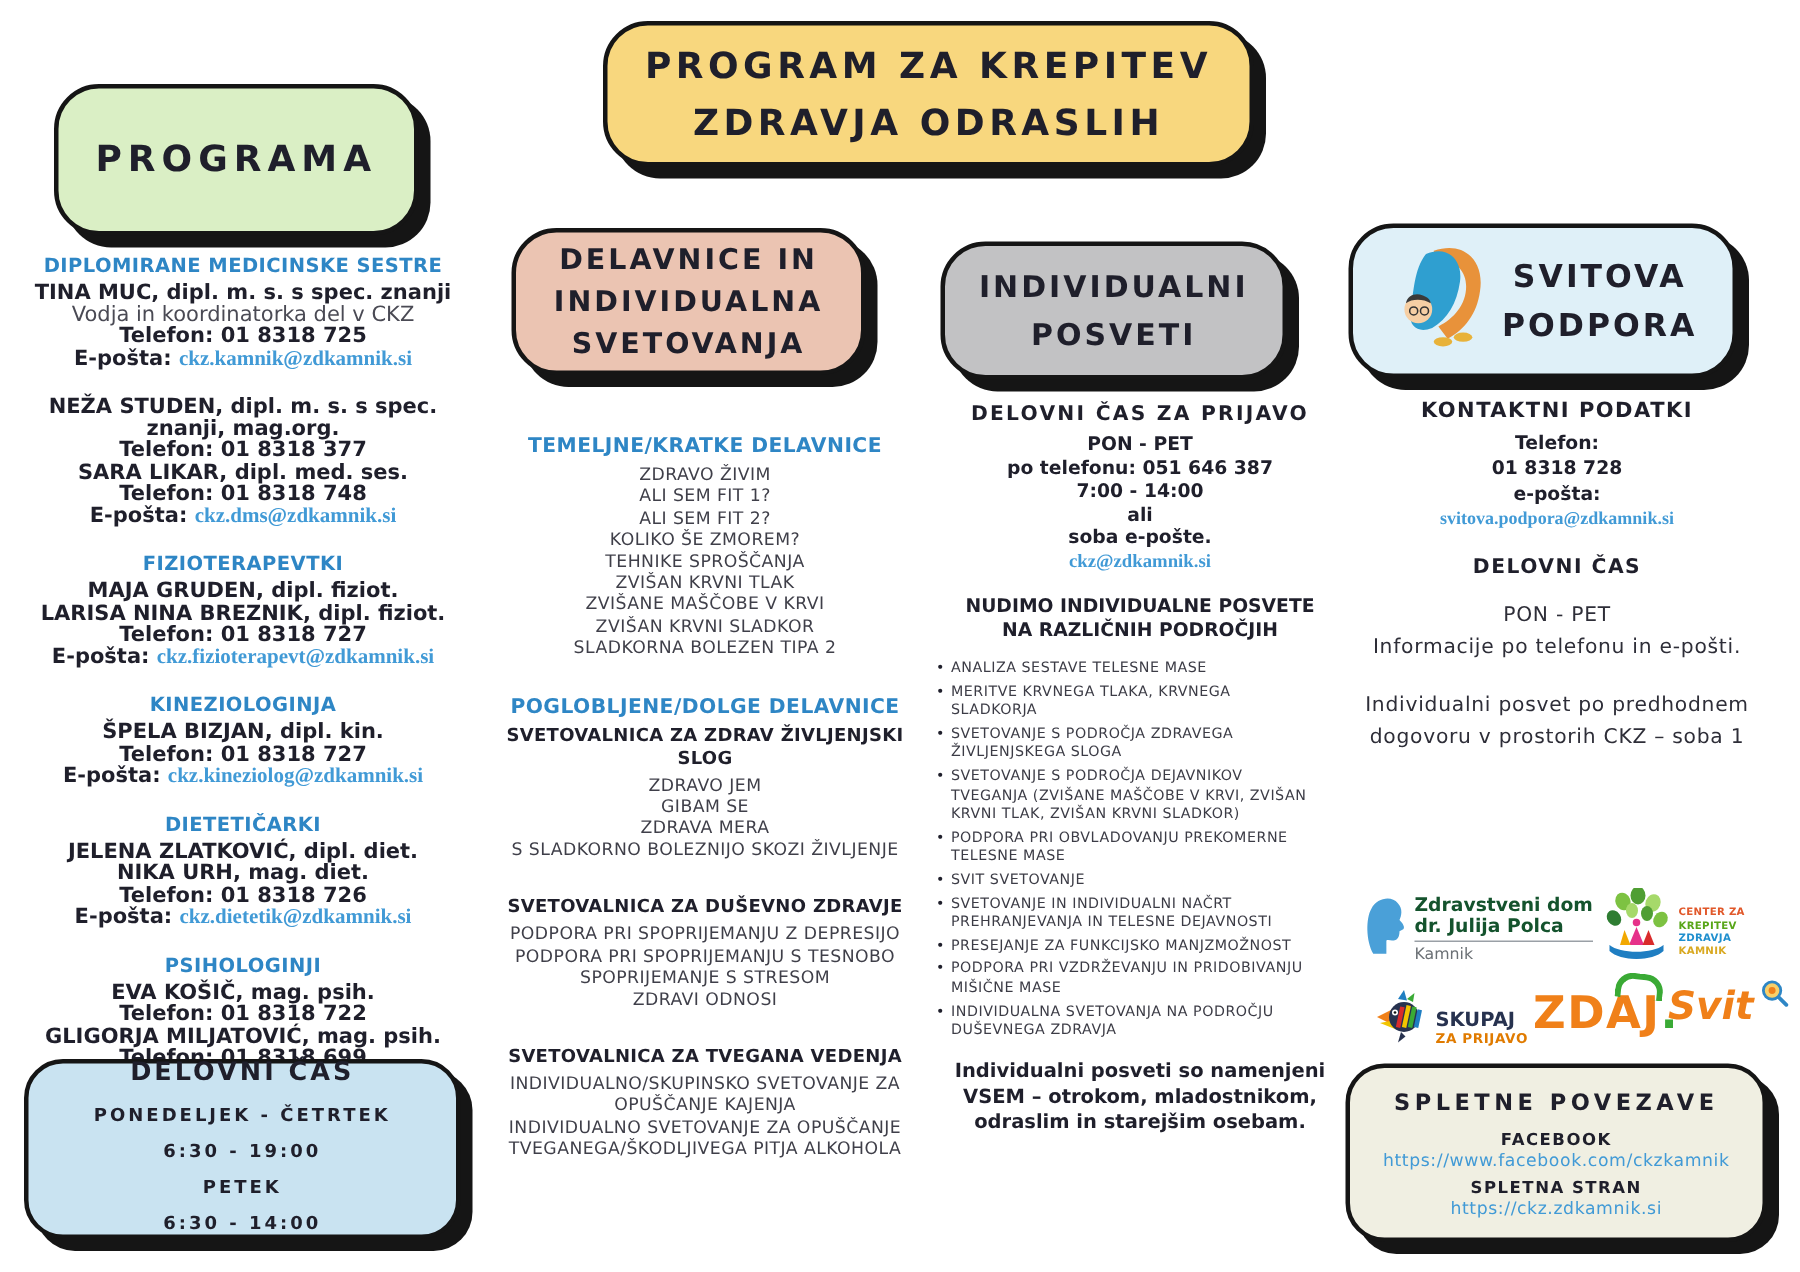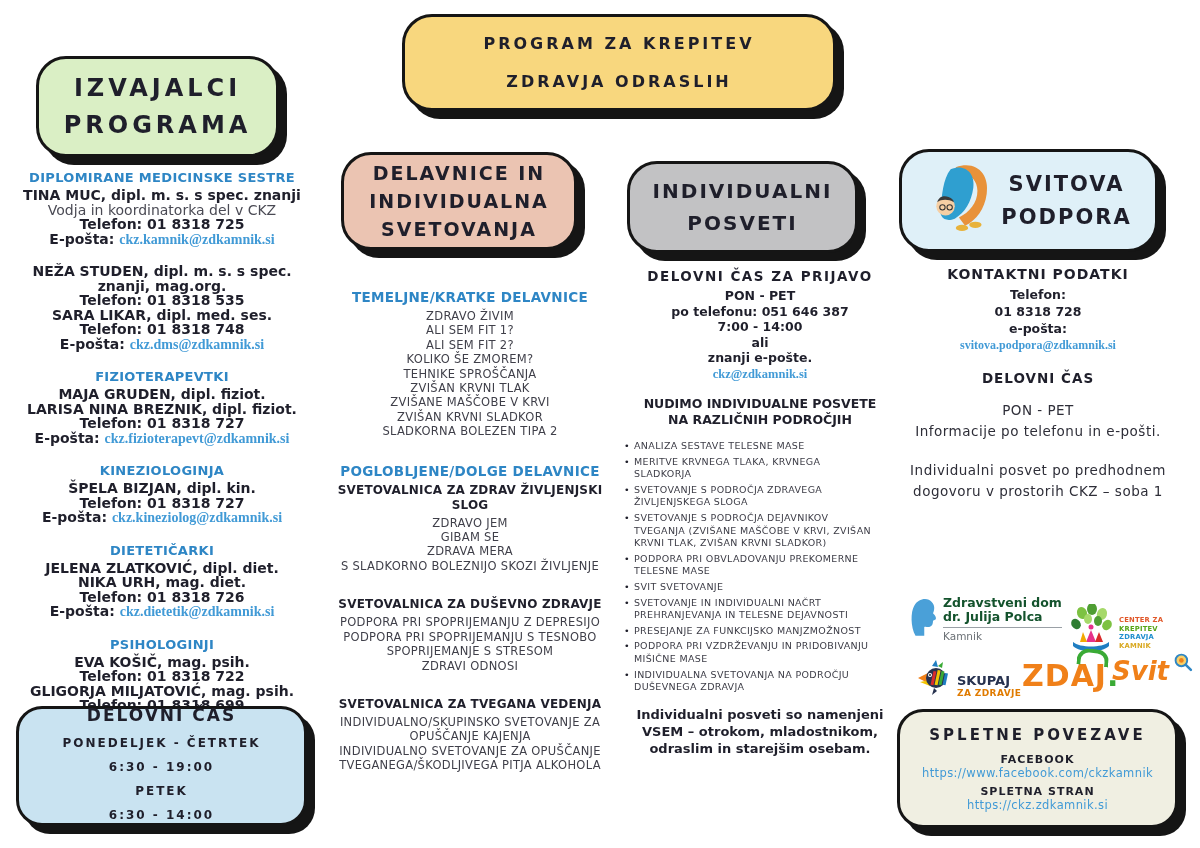--- a/index.html
+++ b/index.html
@@ -8,21 +8,21 @@
     font-family:"DejaVu Sans","Liberation Sans",sans-serif;color:#1f1f2b;
   }
   
   .bubble{
     position:absolute;border:3px solid #151515;border-radius:30px;
     box-shadow:8px 8px 0 0 #151515;box-sizing:border-box;
     display:flex;flex-direction:column;align-items:center;justify-content:center;
     text-align:center;font-weight:700;
   }
   .title-box{left:402px;top:14px;width:434px;height:97px;background:#f8d77e;
-    font-size:16px;letter-spacing:3px;line-height:38px;}
+    font-size:24px;letter-spacing:3px;line-height:38px;}
   .c1-head{left:36px;top:56px;width:243px;height:101px;background:#daefc5;
     font-size:24px;letter-spacing:4px;line-height:37px;}
   .c2-head{left:341px;top:152px;width:236px;height:98px;background:#ebc4b2;
     font-size:19px;letter-spacing:2px;line-height:28px;}
   .c3-head{left:627px;top:161px;width:231px;height:92px;background:#c2c2c4;
     font-size:20px;letter-spacing:2px;line-height:32px;}
   .c4-head{left:899px;top:149px;width:259px;height:103px;background:#dff0f8;
     flex-direction:row;gap:8px;font-size:21px;letter-spacing:2px;line-height:33px;padding-left:6px;}
   .c1-hours{left:16px;top:706px;width:291px;height:120px;background:#c9e3f1;border-radius:26px;}
   .c4-links{left:897px;top:709px;width:281px;height:119px;background:#f0efe2;border-radius:26px;}
@@ -69,21 +69,21 @@
   .links-title{font-size:15px;font-weight:700;letter-spacing:3px;margin-bottom:4px;}
   .link-label{font-size:11px;font-weight:700;letter-spacing:1px;margin-top:5px;}
   .link-url{font-size:11.5px;font-weight:400;letter-spacing:.4px;color:#419ad6;cursor:pointer;}
   
   .logos{position:absolute;left:900px;top:592px;width:290px;height:112px;}
   .logo{position:absolute;display:flex;align-items:center;gap:5px;}
   .logo-zd{left:8px;top:4px;}
   .zd-l1{font-size:12.5px;font-weight:700;color:#14532d;line-height:14px;text-align:left;}
   .zd-rule{height:1px;background:#9aa0a6;margin:3px 0 2px;}
   .zd-city{font-size:10.5px;color:#6b7075;text-align:left;}
-  .logo-ckz{left:168px;top:12px;}
+  .logo-ckz{left:168px;top:0;}
   .ckz-text div{font-size:6.8px;font-weight:700;line-height:8.5px;text-align:left;letter-spacing:.2px;}
   .ckz1{color:#e1582a;} .ckz2{color:#58a618;} .ckz3{color:#1f8fce;} .ckz4{color:#d9a922;}
   .logo-skupaj{left:16px;top:66px;}
   .sk1{font-size:13px;font-weight:800;color:#27324f;line-height:14px;text-align:left;margin-top:14px;}
   .sk2{font-size:9px;font-weight:700;color:#e07b00;letter-spacing:.4px;text-align:left;}
   .logo-zdaj{left:122px;top:66px;}
   .zdaj-wrap{position:relative;font-size:30px;font-weight:800;color:#f08019;letter-spacing:1px;}
   .zdaj-dot{color:#3aaa35;}
   .zdaj-arc{position:absolute;left:55px;top:-9px;width:24px;height:13px;
     border:4px solid #3aaa35;border-bottom:none;border-radius:12px 12px 0 0;transform:rotate(6deg);}
@@ -95,34 +95,33 @@
 <body>
 
 <div class="poster">
 
   <div class="bubble title-box">
     <div>PROGRAM ZA KREPITEV</div>
     <div>ZDRAVJA ODRASLIH</div>
   </div>
 
   <div class="bubble c1-head">
-    <div>IZVAJALCI</div>
     <div>PROGRAMA</div>
   </div>
   <div class="col c1-body">
       <div class="staff-sec">
         <div class="sec-heading">DIPLOMIRANE MEDICINSKE SESTRE</div>
         <div class="line"><span class="seg-b">TINA MUC, dipl. m. s. s spec. znanji</span></div>
         <div class="line"><span class="seg-r">Vodja in koordinatorka del v CKZ</span></div>
         <div class="line"><span class="seg-b">Telefon: 01 8318 725</span></div>
         <div class="line"><span class="seg-b">E-pošta: </span><span class="seg-l">ckz.kamnik@zdkamnik.si</span></div>
       </div>
       <div class="staff-sec">
         <div class="line"><span class="seg-b">NEŽA STUDEN, dipl. m. s. s spec. znanji, mag.org.</span></div>
-        <div class="line"><span class="seg-b">Telefon: 01 8318 535</span></div>
+        <div class="line"><span class="seg-b">Telefon: 01 8318 377</span></div>
         <div class="line"><span class="seg-b">SARA LIKAR, dipl. med. ses.</span></div>
         <div class="line"><span class="seg-b">Telefon: 01 8318 748</span></div>
         <div class="line"><span class="seg-b">E-pošta: </span><span class="seg-l">ckz.dms@zdkamnik.si</span></div>
       </div>
       <div class="staff-sec">
         <div class="sec-heading">FIZIOTERAPEVTKI</div>
         <div class="line"><span class="seg-b">MAJA GRUDEN, dipl. fiziot.</span></div>
         <div class="line"><span class="seg-b">LARISA NINA BREZNIK, dipl. fiziot.</span></div>
         <div class="line"><span class="seg-b">Telefon: 01 8318 727</span></div>
         <div class="line"><span class="seg-b">E-pošta: </span><span class="seg-l">ckz.fizioterapevt@zdkamnik.si</span></div>
@@ -203,21 +202,21 @@
     <div>INDIVIDUALNI</div>
     <div>POSVETI</div>
   </div>
   <div class="col c3-body">
     <div class="sched-title">DELOVNI ČAS ZA PRIJAVO</div>
     <div class="c3-sched">
         <div class="line"><span class="seg-b">PON - PET</span></div>
         <div class="line"><span class="seg-b">po telefonu: 051 646 387</span></div>
         <div class="line"><span class="seg-b">7:00 - 14:00</span></div>
         <div class="line"><span class="seg-b">ali</span></div>
-        <div class="line"><span class="seg-b">znanji e-pošte.</span></div>
+        <div class="line"><span class="seg-b">soba e-pošte.</span></div>
         <div class="line"><span class="seg-l">ckz@zdkamnik.si</span></div>
       </div>
     <div class="offers-heading">NUDIMO INDIVIDUALNE POSVETE NA RAZLIČNIH PODROČJIH</div>
     <ul class="bullet-list">
         <li>ANALIZA SESTAVE TELESNE MASE</li>
         <li>MERITVE KRVNEGA TLAKA, KRVNEGA SLADKORJA</li>
         <li>SVETOVANJE S PODROČJA ZDRAVEGA ŽIVLJENJSKEGA SLOGA</li>
         <li>SVETOVANJE S PODROČJA DEJAVNIKOV TVEGANJA (ZVIŠANE MAŠČOBE V KRVI, ZVIŠAN KRVNI TLAK, ZVIŠAN KRVNI SLADKOR)</li>
         <li>PODPORA PRI OBVLADOVANJU PREKOMERNE TELESNE MASE</li>
         <li>SVIT SVETOVANJE</li>
@@ -314,21 +313,21 @@
           <rect x="28" y="15" width="3" height="12" fill="#1f7ec2" transform="rotate(12 29 20)"></rect>
           <path d="M16,8 L20,2 L22,9 Z" fill="#1f7ec2"></path>
           <path d="M22,8 L27,4 L26,10 Z" fill="#3aaa35"></path>
           <circle cx="14" cy="17" r="2" fill="#ffffff"></circle>
           <circle cx="14" cy="17" r="0.9" fill="#111"></circle>
           <path d="M18,30 L16,37 L21,33 Z" fill="#27324f"></path>
         </svg>
       </span>
       <span>
         <div class="sk1">SKUPAJ</div>
-        <div class="sk2">ZA ZDRAVJE</div>
+        <div class="sk2">ZA PRIJAVO</div>
       </span>
     </div>
     <div class="logo logo-zdaj">
       <span class="zdaj-wrap">
         <span>ZDAJ</span><span class="zdaj-dot">.</span>
         <i class="zdaj-arc"></i>
       </span>
     </div>
     <div class="logo logo-svit">
       <span class="svit-text">Svit</span>

